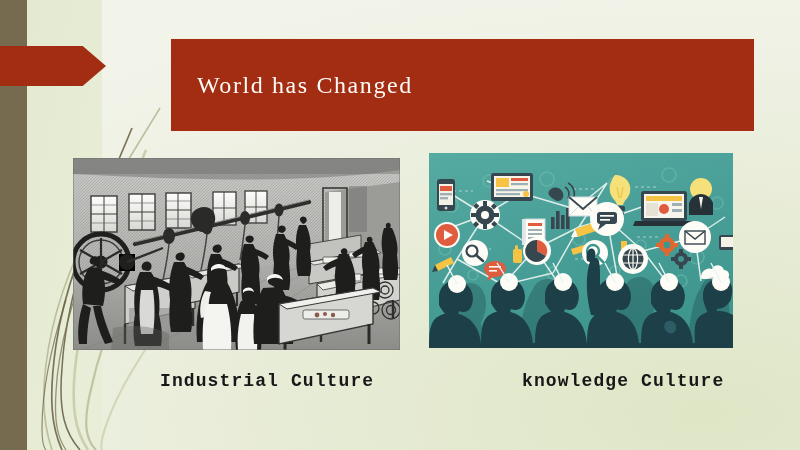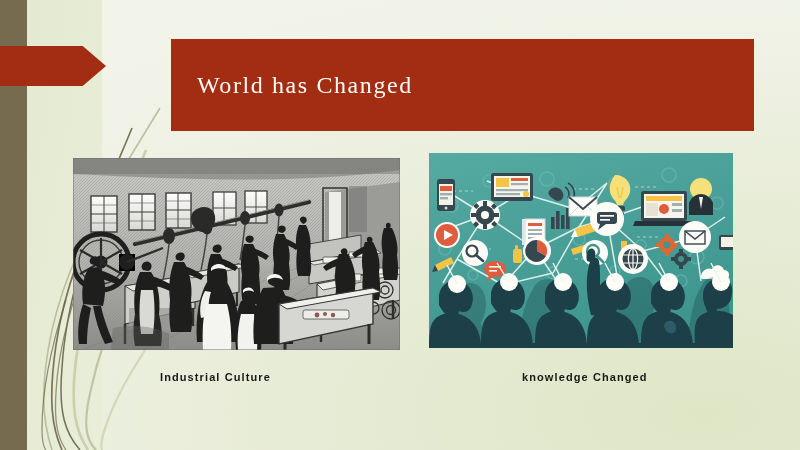--- a/index.html
+++ b/index.html
@@ -48,22 +48,22 @@
     white-space:nowrap;
   }
   
   .pic{position:absolute;overflow:hidden;}
   #pic-industrial{left:73px;top:158px;width:327px;height:192px;background:#8b8b8b;}
   #pic-knowledge{left:429px;top:153px;width:304px;height:195px;background:#4aa39b;}
   .pic svg{display:block;width:100%;height:100%;}
   
   .caption{
     position:absolute;
-    font-family:Liberation Sans, sans-serif;
-    font-weight:bold;font-size:11px;color:#181818;
+    font-family:Liberation Mono, monospace;
+    font-weight:bold;font-size:18px;color:#181818;
     letter-spacing:1.1px;white-space:nowrap;
   }
   #cap-left{left:160px;top:371px;}
   #cap-right{left:522px;top:371px;}
 </style>
 </head>
 <body>
 
 <div id="slide">
 
@@ -664,15 +664,15 @@
         </g>
         <circle cx="292" cy="129" r="9" fill="#fdfcf7"></circle>
         <path d="M292 129 L282 110" stroke="#e9f4f1" stroke-width="1.4" fill="none"></path>
       </g>
 
       <rect x="0" y="190" width="304" height="5" fill="#1d3f48"></rect>
     </svg>
   </div>
 
   <div class="caption" id="cap-left">Industrial Culture</div>
-  <div class="caption" id="cap-right">knowledge Changed</div>
+  <div class="caption" id="cap-right">knowledge Culture</div>
 
 </div>
 
 </body></html>

